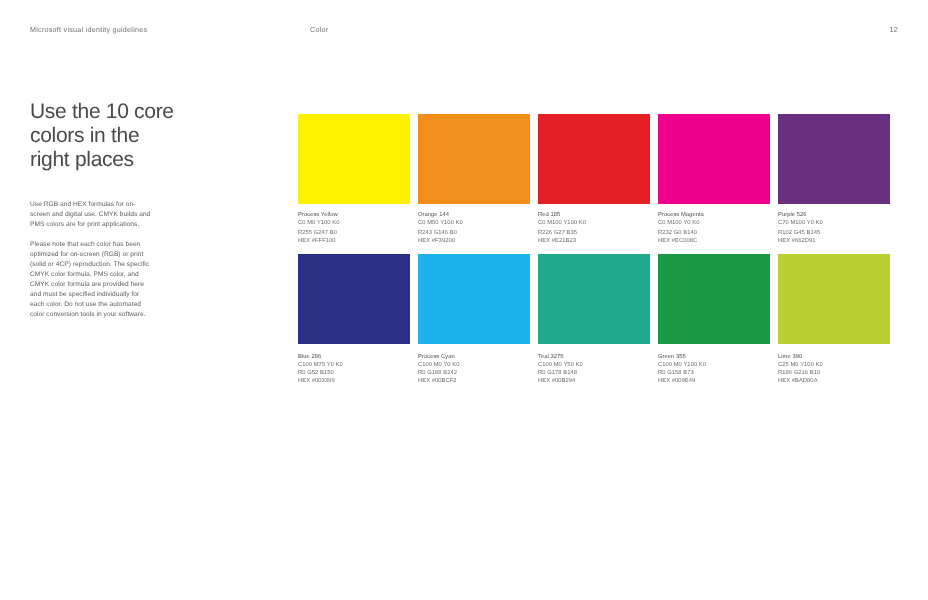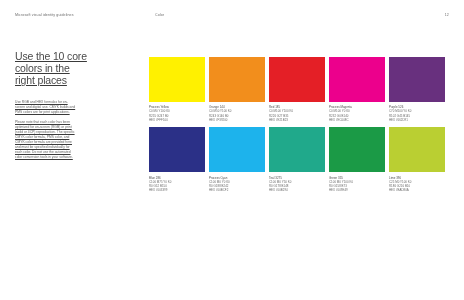--- a/index.html
+++ b/index.html
@@ -51,21 +51,20 @@
     color: #6e6e6e;
     white-space: nowrap;
   }
 
   
   .left-col {
     position: absolute;
     left: 15px;
     top: 50px;
     width: 62px;
-    text-decoration: underline;
   }
   .headline {
     font-size: 10.5px;
     line-height: 12.2px;
     font-weight: 300;
     color: #4a4a4a;
     letter-spacing: -0.15px;
     margin: 0 0 13px 0;
     width: 72px;
   }

